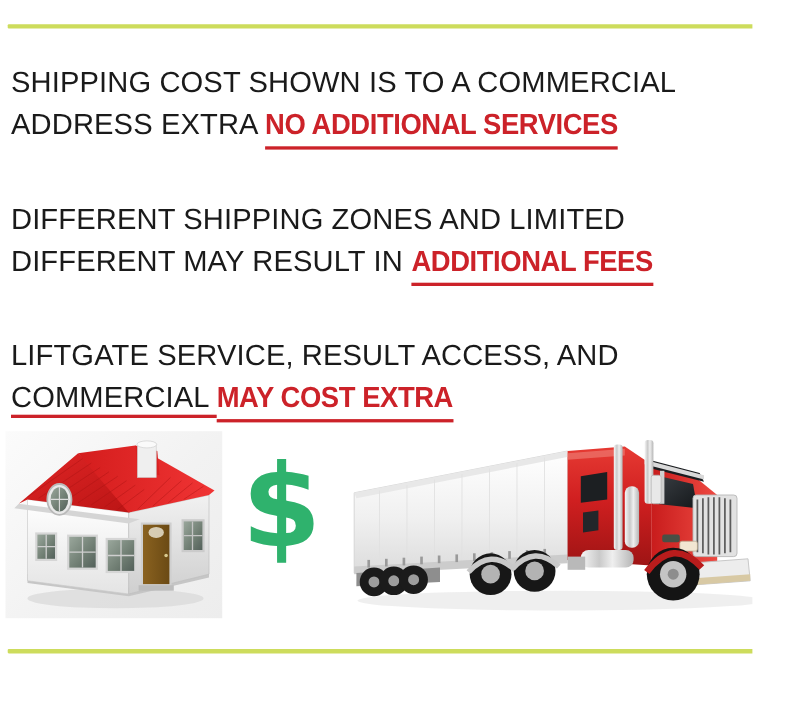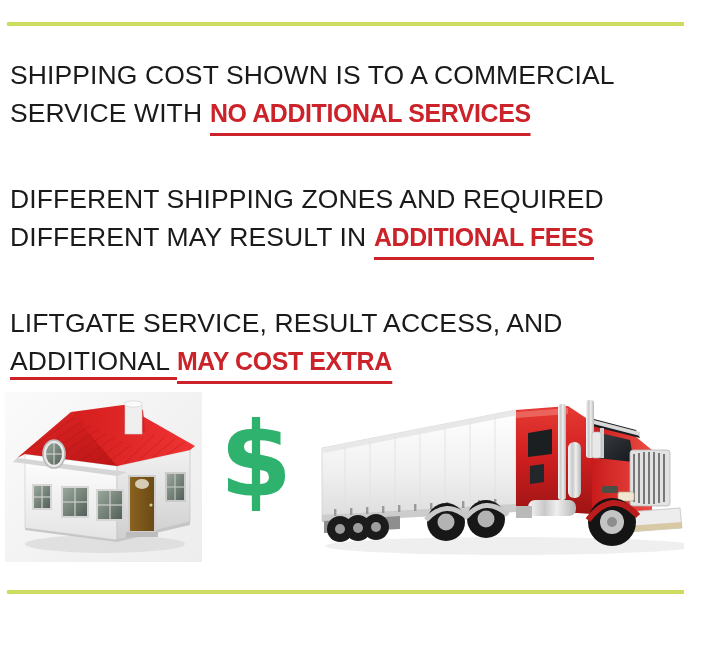--- a/index.html
+++ b/index.html
@@ -109,31 +109,31 @@
 </style>
 </head>
 <body>
 
 <div id="shipping-notice">
 
   <div class="rule top"></div>
 
   <div class="notice-block b1">
     <span class="line">SHIPPING COST SHOWN IS TO A COMMERCIAL</span>
-    <span class="line"><span>SERVICE WITH </span><span class="hl">NO ADDITIONAL SERVICES</span></span>
+    <span class="line"><span>ADDRESS EXTRA </span><span class="hl">NO ADDITIONAL SERVICES</span></span>
   </div>
 
   <div class="notice-block b2">
-    <span class="line">DIFFERENT SHIPPING ZONES AND REQUIRED</span>
+    <span class="line">DIFFERENT SHIPPING ZONES AND LIMITED</span>
     <span class="line"><span>DIFFERENT MAY RESULT IN </span><span class="hl">ADDITIONAL FEES</span></span>
   </div>
 
   <div class="notice-block b3">
     <span class="line">LIFTGATE SERVICE, RESULT ACCESS, AND</span>
-    <span class="line"><span class="lead-underline">ADDITIONAL </span><span class="hl">MAY COST EXTRA</span></span>
+    <span class="line"><span class="lead-underline">COMMERCIAL </span><span class="hl">MAY COST EXTRA</span></span>
   </div>
 
   <div class="media-strip">
 
     <div class="house-photo">
       <svg class="house-svg" viewBox="0 0 197 170">
         <defs>
           <linearGradient id="wallG" x1="0" y1="0" x2="0" y2="1">
             <stop offset="0%" stop-color="#ffffff"></stop>
             <stop offset="100%" stop-color="#e4e4e4"></stop>

